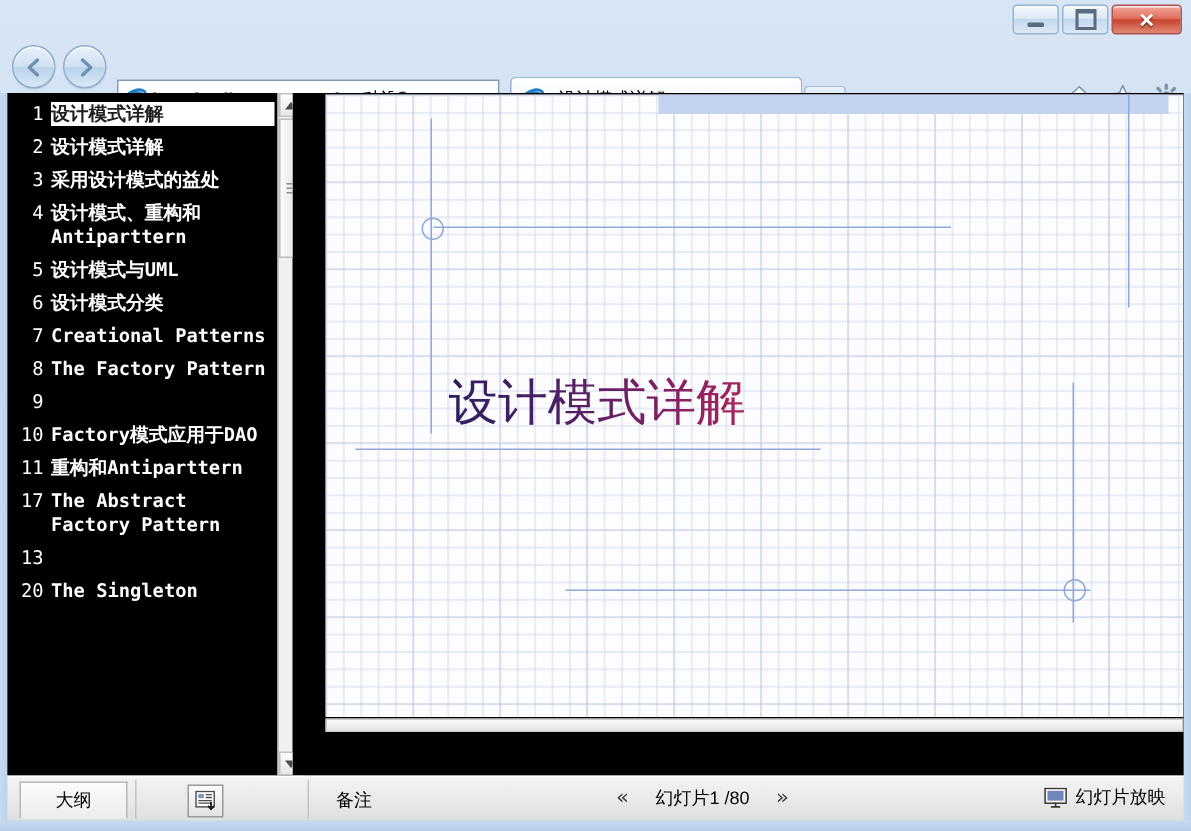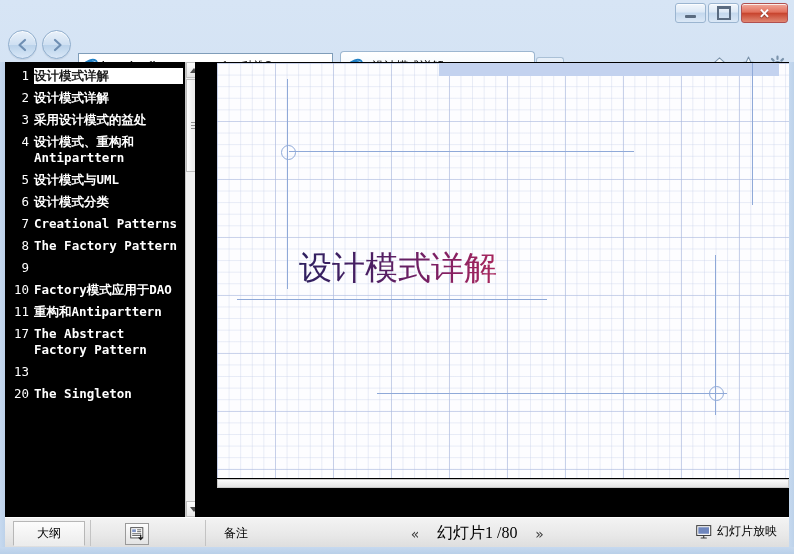--- a/index.html
+++ b/index.html
@@ -433,24 +433,23 @@
   }
   .navarrow {
     width: 20px; height: 18px;
     display: flex; align-items: center; justify-content: center;
     color: #3c3c3c;
     font-size: 14px;
     cursor: pointer;
     font-family: "DejaVu Sans", sans-serif;
   }
   .slide-counter {
-    font-size: 16px;
+    font-size: 12px;
     color: #000;
     white-space: nowrap;
-    font-family: Liberation Serif, serif;
   }
   .sb-show {
     position: absolute;
     right: 12px; top: 5px;
     display: flex;
     align-items: center;
     gap: 5px;
     cursor: pointer;
   }
   .sb-show-label {

